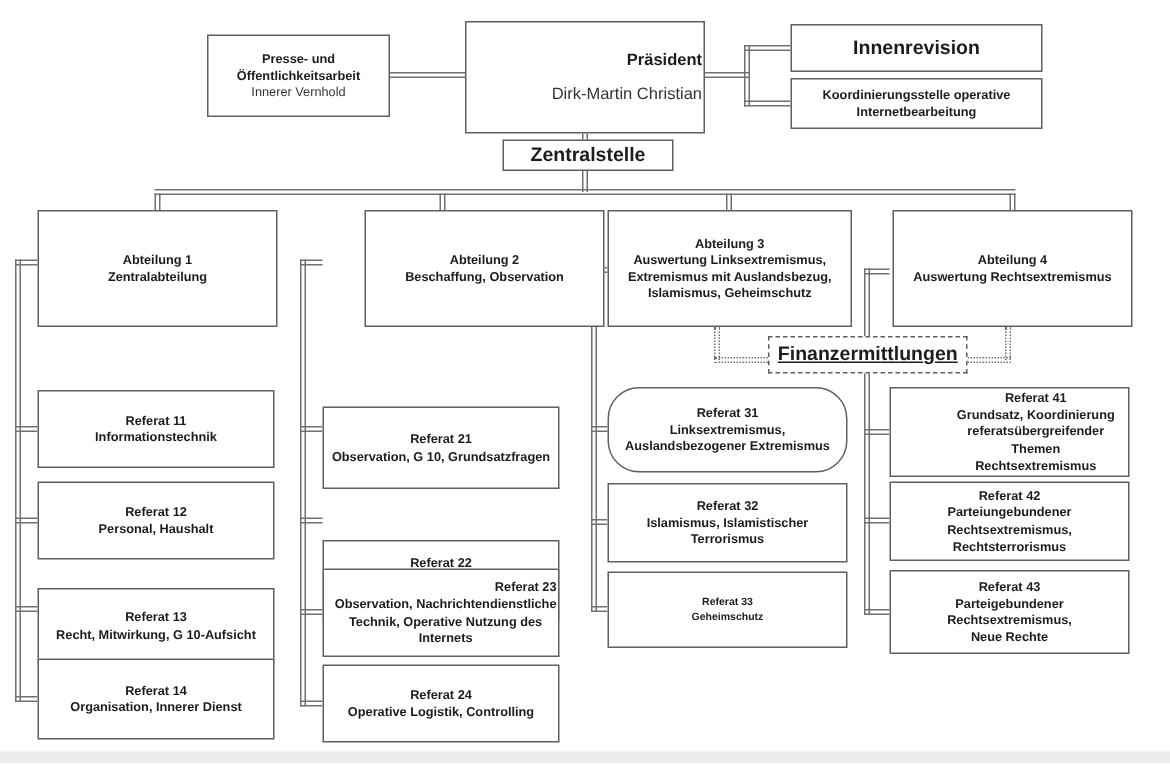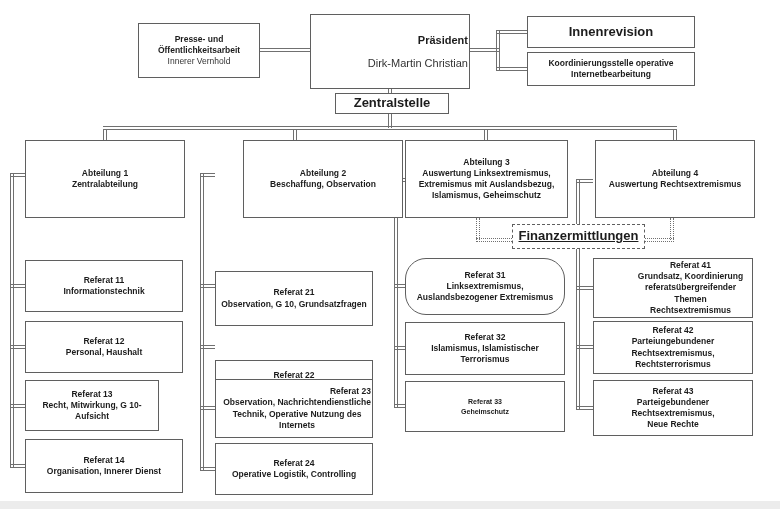--- a/index.html
+++ b/index.html
@@ -128,21 +128,21 @@
   </div>
 
   <div class="box" style="left:25px;top:260px;width:158px;height:52px;">
     <div class="txt">Referat 11</div>
     <div class="txt">Informationstechnik</div>
   </div>
   <div class="box" style="left:25px;top:321px;width:158px;height:52px;">
     <div class="txt">Referat 12</div>
     <div class="txt">Personal, Haushalt</div>
   </div>
-  <div class="box" style="left:25px;top:380px;width:134px;height:51px;">
+  <div class="box" style="left:25px;top:392px;width:158px;height:51px;">
     <div class="txt">Referat 13</div>
     <div class="txt">Recht, Mitwirkung, G 10-Aufsicht</div>
   </div>
   <div class="box" style="left:25px;top:439px;width:158px;height:54px;">
     <div class="txt">Referat 14</div>
     <div class="txt">Organisation, Innerer Dienst</div>
   </div>
 
   <div class="box" style="left:215px;top:259px;width:158px;height:55px;margin-top:12px;">
     <div class="txt">Referat 21</div>

